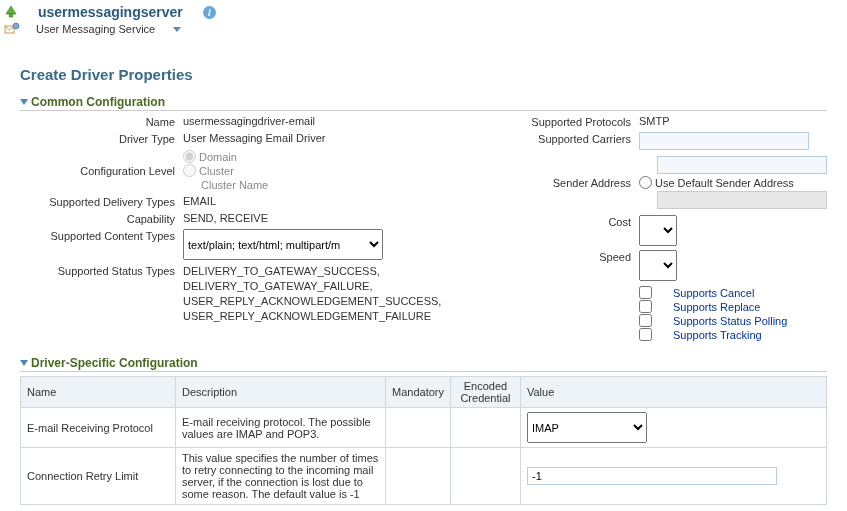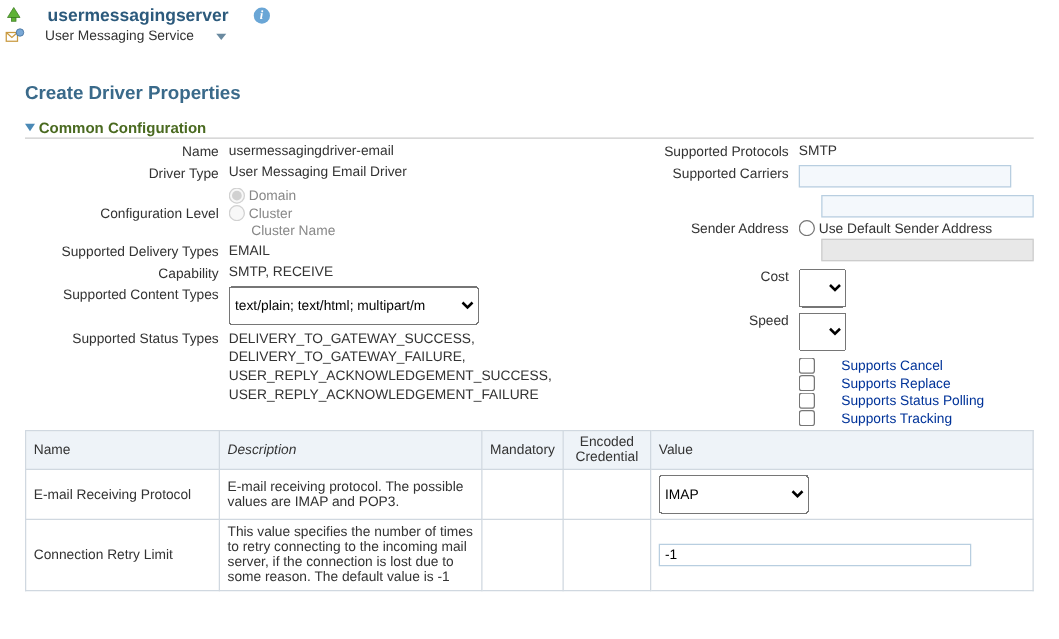--- a/index.html
+++ b/index.html
@@ -209,21 +209,21 @@
           </div>
           <div class="cluster-name-sub">
             <span style="color:#888;">Cluster Name</span>
           </div>
         </div>
 
         <div class="lbl">Supported Delivery Types</div>
         <div class="val">EMAIL</div>
 
         <div class="lbl">Capability</div>
-        <div class="val">SMTP, RECEIVE</div>
+        <div class="val">SEND, RECEIVE</div>
 
         <div class="lbl">Supported Content Types</div>
         <div class="val">
           <select class="dropdown" style="width:200px;">
             <option>text/plain; text/html; multipart/m</option>
           </select>
         </div>
 
         <div class="lbl">Supported Status Types</div>
         <div class="val status-multiline" style="white-space:pre-line;">DELIVERY_TO_GATEWAY_SUCCESS,
@@ -273,26 +273,30 @@
             </div>
           <div class="support-chk">
               <input type="checkbox" style="">
               <span class="support-chk-lbl">Supports Tracking</span>
             </div>
         </div>
       </div>
     </div>
   </div>
 
+  <div class="section-header" style="margin-top:14px;">
+    <span class="disclosure"></span>
+    <span class="section-title">Driver-Specific Configuration</span>
+  </div>
 
   <table class="drv-table">
     <thead>
       <tr>
         <th style="width:155px;">Name</th>
-        <th style="width:210px;font-style:italic;">Description</th>
+        <th style="width:210px;">Description</th>
         <th style="width:60px;">Mandatory</th>
         <th style="width:70px;text-align:center;">Encoded Credential</th>
         <th>Value</th>
       </tr>
     </thead>
     <tbody>
       <tr>
         <td>E-mail Receiving Protocol</td>
         <td class="desc">E-mail receiving protocol. The possible values are IMAP and POP3.</td>
         <td></td>

